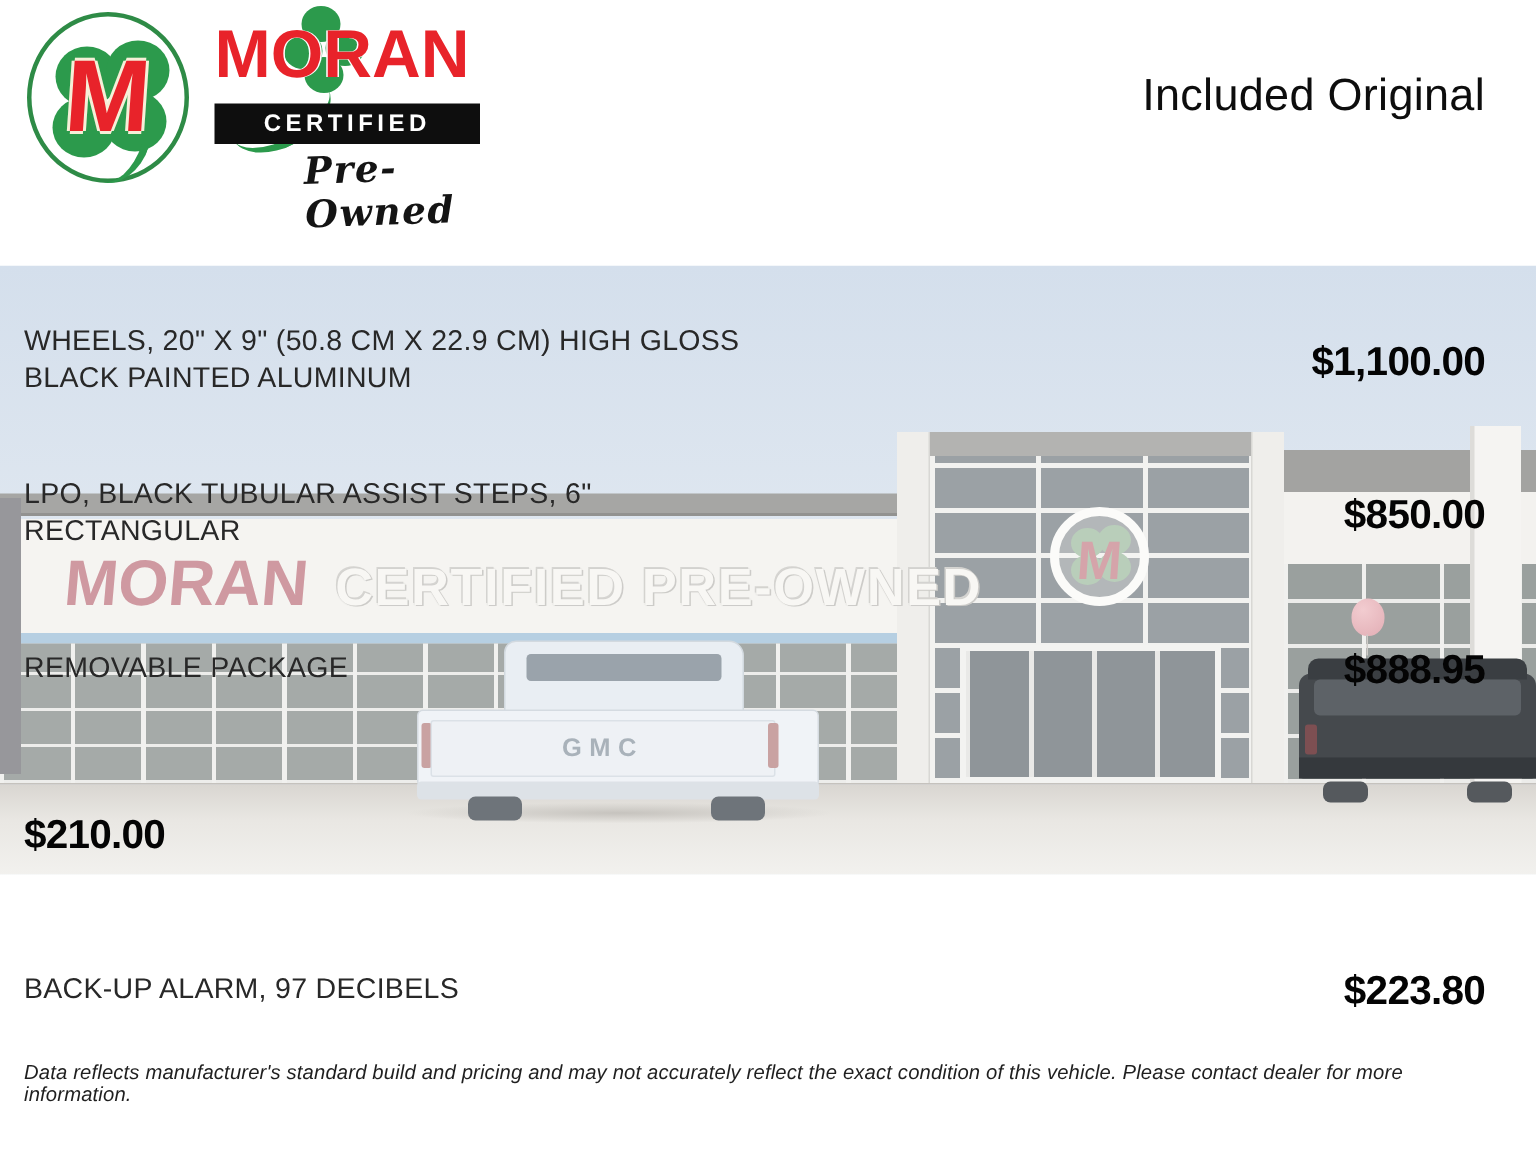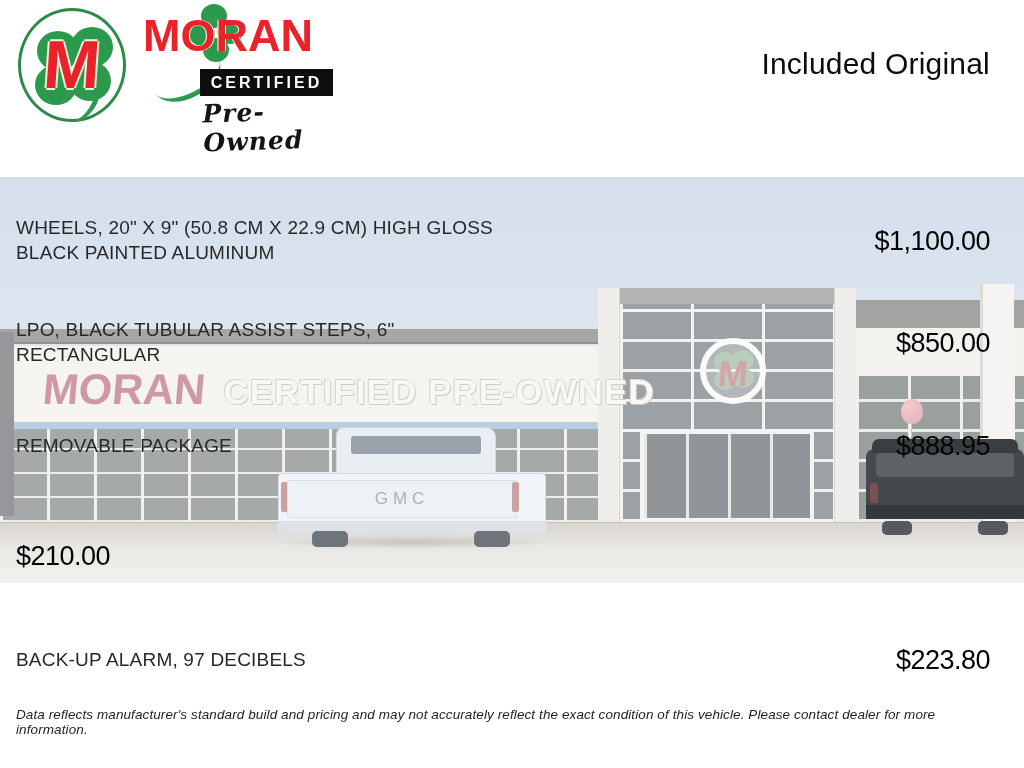--- a/index.html
+++ b/index.html
@@ -29,22 +29,22 @@
   .brand-clover .leaf.s1 { left:14px; top:0; width:26px; height:24px; }
   .brand-clover .leaf.s2 { left:30px; top:16px; width:26px; height:24px; }
   .brand-clover .leaf.s3 { left:2px; top:18px; width:26px; height:24px; }
   .brand-clover .leaf.s4 { left:16px; top:34px; width:26px; height:24px; }
   .brand-swoosh { position:absolute; left:8px; top:44px; width:72px; height:44px;
                   border-bottom:5px solid #2c9a4c; border-radius:50%;
                   transform:rotate(-28deg); z-index:0; }
   .brand-name { position:relative; z-index:1; font-size:45px; font-weight:800;
                 color:#e8232a; letter-spacing:0; transform:skewX(-3deg);
                 text-shadow:1px 0 0 #ffffff, -1px 0 0 #ffffff; }
-  .certified-bar { position:relative; z-index:2; margin-left:57px; margin-top:1px;
-                   width:133px; height:27px; background:#0e0e0e; color:#ffffff;
+  .certified-bar { position:relative; z-index:2; margin-top:1px;
+                   width:177px; height:27px; background:#0e0e0e; color:#ffffff;
                    font-size:16px; font-weight:700; letter-spacing:3px;
                    display:flex; align-items:center; justify-content:center; }
   .preowned { margin-left:60px; margin-top:1px; font-family:"DejaVu Serif", serif;
               font-style:italic; font-weight:700; font-size:25px; color:#141414;
               transform:rotate(-2deg); letter-spacing:1px; }
 
   .page-title { position:absolute; right:34px; top:47px; font-size:30px; font-weight:400;
                 color:#0d0d0d; letter-spacing:0.2px; }
 
   .col-headers { position:absolute; left:0; top:158px; width:100%; padding:0 34px 0 16px;
@@ -113,21 +113,21 @@
                 background:radial-gradient(ellipse at center, #c6c3be 0%, rgba(236,234,230,0) 70%); }
   .gmc-cab { position:absolute; left:58px; top:0; width:160px; height:50px;
              background:#e9eef3; border-radius:8px 10px 0 0; border:1px solid #d2d9df; }
   .gmc-rear-window { position:absolute; left:14px; top:8px; width:130px; height:18px;
                      background:#9aa3ab; border-radius:3px; }
   .gmc-bed { position:absolute; left:0; top:46px; width:268px; height:52px;
              background:#f0f3f7; border:1px solid #d5dbe1; border-radius:4px; }
   .gmc-tailgate { position:absolute; left:8px; top:6px; width:230px; height:38px;
                   background:#eef1f5; border:1px solid #dbe1e7; border-radius:2px;
                   display:flex; align-items:center; justify-content:center; }
-  .gmc-badge { font-size:17px; font-weight:400; letter-spacing:5px; color:#a9b2ba; }
+  .gmc-badge { font-size:17px; font-weight:700; letter-spacing:5px; color:#a9b2ba; }
   .gmc-taillight { position:absolute; top:8px; width:7px; height:30px; background:#c9a2a2; border-radius:2px; }
   .gmc-taillight.gl { left:2px; } .gmc-taillight.gr { right:26px; }
   .gmc-bumper { position:absolute; left:0; top:94px; width:268px; height:12px;
                 background:#dde2e7; border-radius:3px; }
   .gmc-wheel { position:absolute; top:104px; width:36px; height:16px; background:#6e747a; border-radius:5px; }
   .gmc-wheel.wl { left:34px; } .gmc-wheel.wr { left:196px; }
 
   .dark-truck { left:866px; top:262px; width:158px; height:96px; }
   .dt-body { position:absolute; left:0; top:10px; width:158px; height:70px;
              background:#45494d; border-radius:8px 8px 3px 3px; }
@@ -150,21 +150,21 @@
   
   .rows { position:absolute; inset:0; z-index:2; }
   .rows .row { position:absolute; left:0; width:100%; padding:0 34px 0 16px;
                display:flex; justify-content:space-between; align-items:center; }
   .rows div.row:nth-of-type(1) { top:211px; height:60px; }
   .rows div.row:nth-of-type(2) { top:318px; height:50px; }
   .rows div.row:nth-of-type(3) { top:420px; height:52px; }
   .rows div.row:nth-of-type(4) { top:526px; height:60px; }
   .rows div.row:nth-of-type(5) { top:634px; height:52px; }
   .row-name { width:518px; font-size:19px; line-height:1.3; color:#282828; letter-spacing:0.2px; }
-  .row-price { font-size:27px; font-weight:400; color:#040404; letter-spacing:-0.5px; }
+  .row-price { font-size:27px; font-weight:700; color:#040404; letter-spacing:-0.5px; }
 
   
   .disclaimer { position:absolute; left:16px; top:707px; width:980px; z-index:2;
                 font-size:13.5px; font-style:italic; color:#1f1f1f; letter-spacing:0.1px; }
 </style>
 </head>
 <body>
 
 <div class="page">
 

